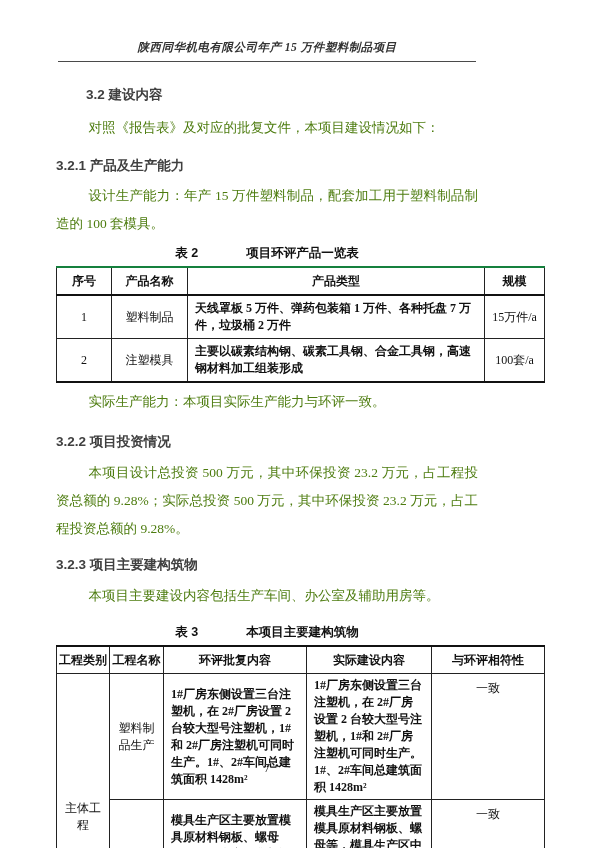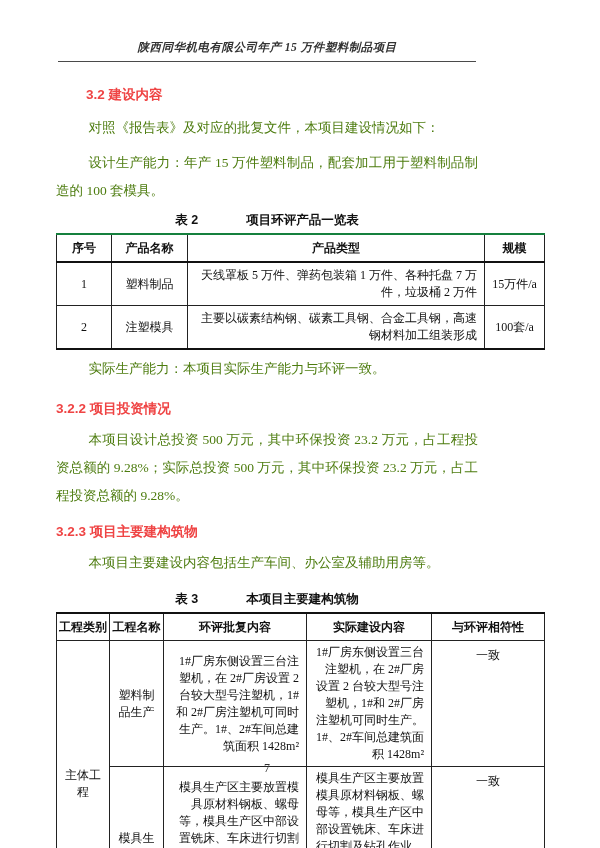--- a/index.html
+++ b/index.html
@@ -22,21 +22,21 @@
     font-size:11.5px; color:#333; letter-spacing:0.5px;
     white-space:nowrap;
   }
   .header-rule {
     border:none; border-top:1.5px solid #4a4a4a;
     margin:6px 2px 0 2px;
   }
   
   .h-sec {
     font-family:"Liberation Sans","DejaVu Sans",sans-serif;
-    font-weight:bold; font-size:13.5px; color:#ef4444;
+    font-weight:bold; font-size:13.5px; color:#404040;
   }
   .h-32   { margin:24px 0 0 30px; }
   .h-321  { margin:15px 0 0 0; }
   .h-322  { margin:17px 0 0 0; }
   .h-323  { margin:13px 0 0 0; }
   
   .para {
     font-size:13.5px; line-height:28px; color:#4d7c0f;
     margin:8px 0 0 0; text-indent:2.4em; text-align:justify;
   }
@@ -52,21 +52,21 @@
     border-collapse:collapse; table-layout:fixed;
     width:488px; font-size:12px; color:#111;
     margin-top:4px;
   }
   th, td { border:1px solid #222; }
   th {
     font-family:"Liberation Sans","DejaVu Sans",sans-serif;
     font-weight:bold; padding:3px 2px; text-align:center;
   }
   td { padding:2px 4px; text-align:center; vertical-align:middle; }
-  td.cell-left { text-align:right; padding:3px 7px; }
+  td.cell-left { text-align:left; padding:3px 7px;font-weight:bold; }
   .t2 { border-top:2px solid #15803d; border-bottom:2px solid #111; }
   .t2 th { border-bottom:2px solid #111; height:20px; }
   .t2 td { height:36px; line-height:17px; }
   .t3 { border-top:2px solid #111; border-bottom:2px solid #111; }
   .t3 th { height:20px; }
   .t3 td { line-height:17px; }
   .t3 td.conform { vertical-align:top; padding-top:6px; }
   
   .page-num {
     position:absolute; bottom:72px; left:0; right:0;
@@ -79,20 +79,21 @@
 <div class="page">
 
   <div class="doc-header">
     <span>陕西同华机电有限公司年产 15 万件塑料制品项目</span>
   </div>
   <hr class="header-rule">
 
   <div class="h-sec h-32">3.2 建设内容</div>
   <p class="para" style="margin-top:10px;">对照《报告表》及对应的批复文件，本项目建设情况如下：</p>
 
+  <div class="h-sec h-321">3.2.1 产品及生产能力</div>
   <p class="para" style="margin-top:7px;">设计生产能力：年产 15 万件塑料制品，配套加工用于塑料制品制造的 100 套模具。</p>
 
   <div class="tbl-caption" style="margin-top:7px;">
     <span>表 2</span>
     <span>项目环评产品一览表</span>
   </div>
 
   <table class="t2">
     <colgroup>
       <col style="width:55px">

